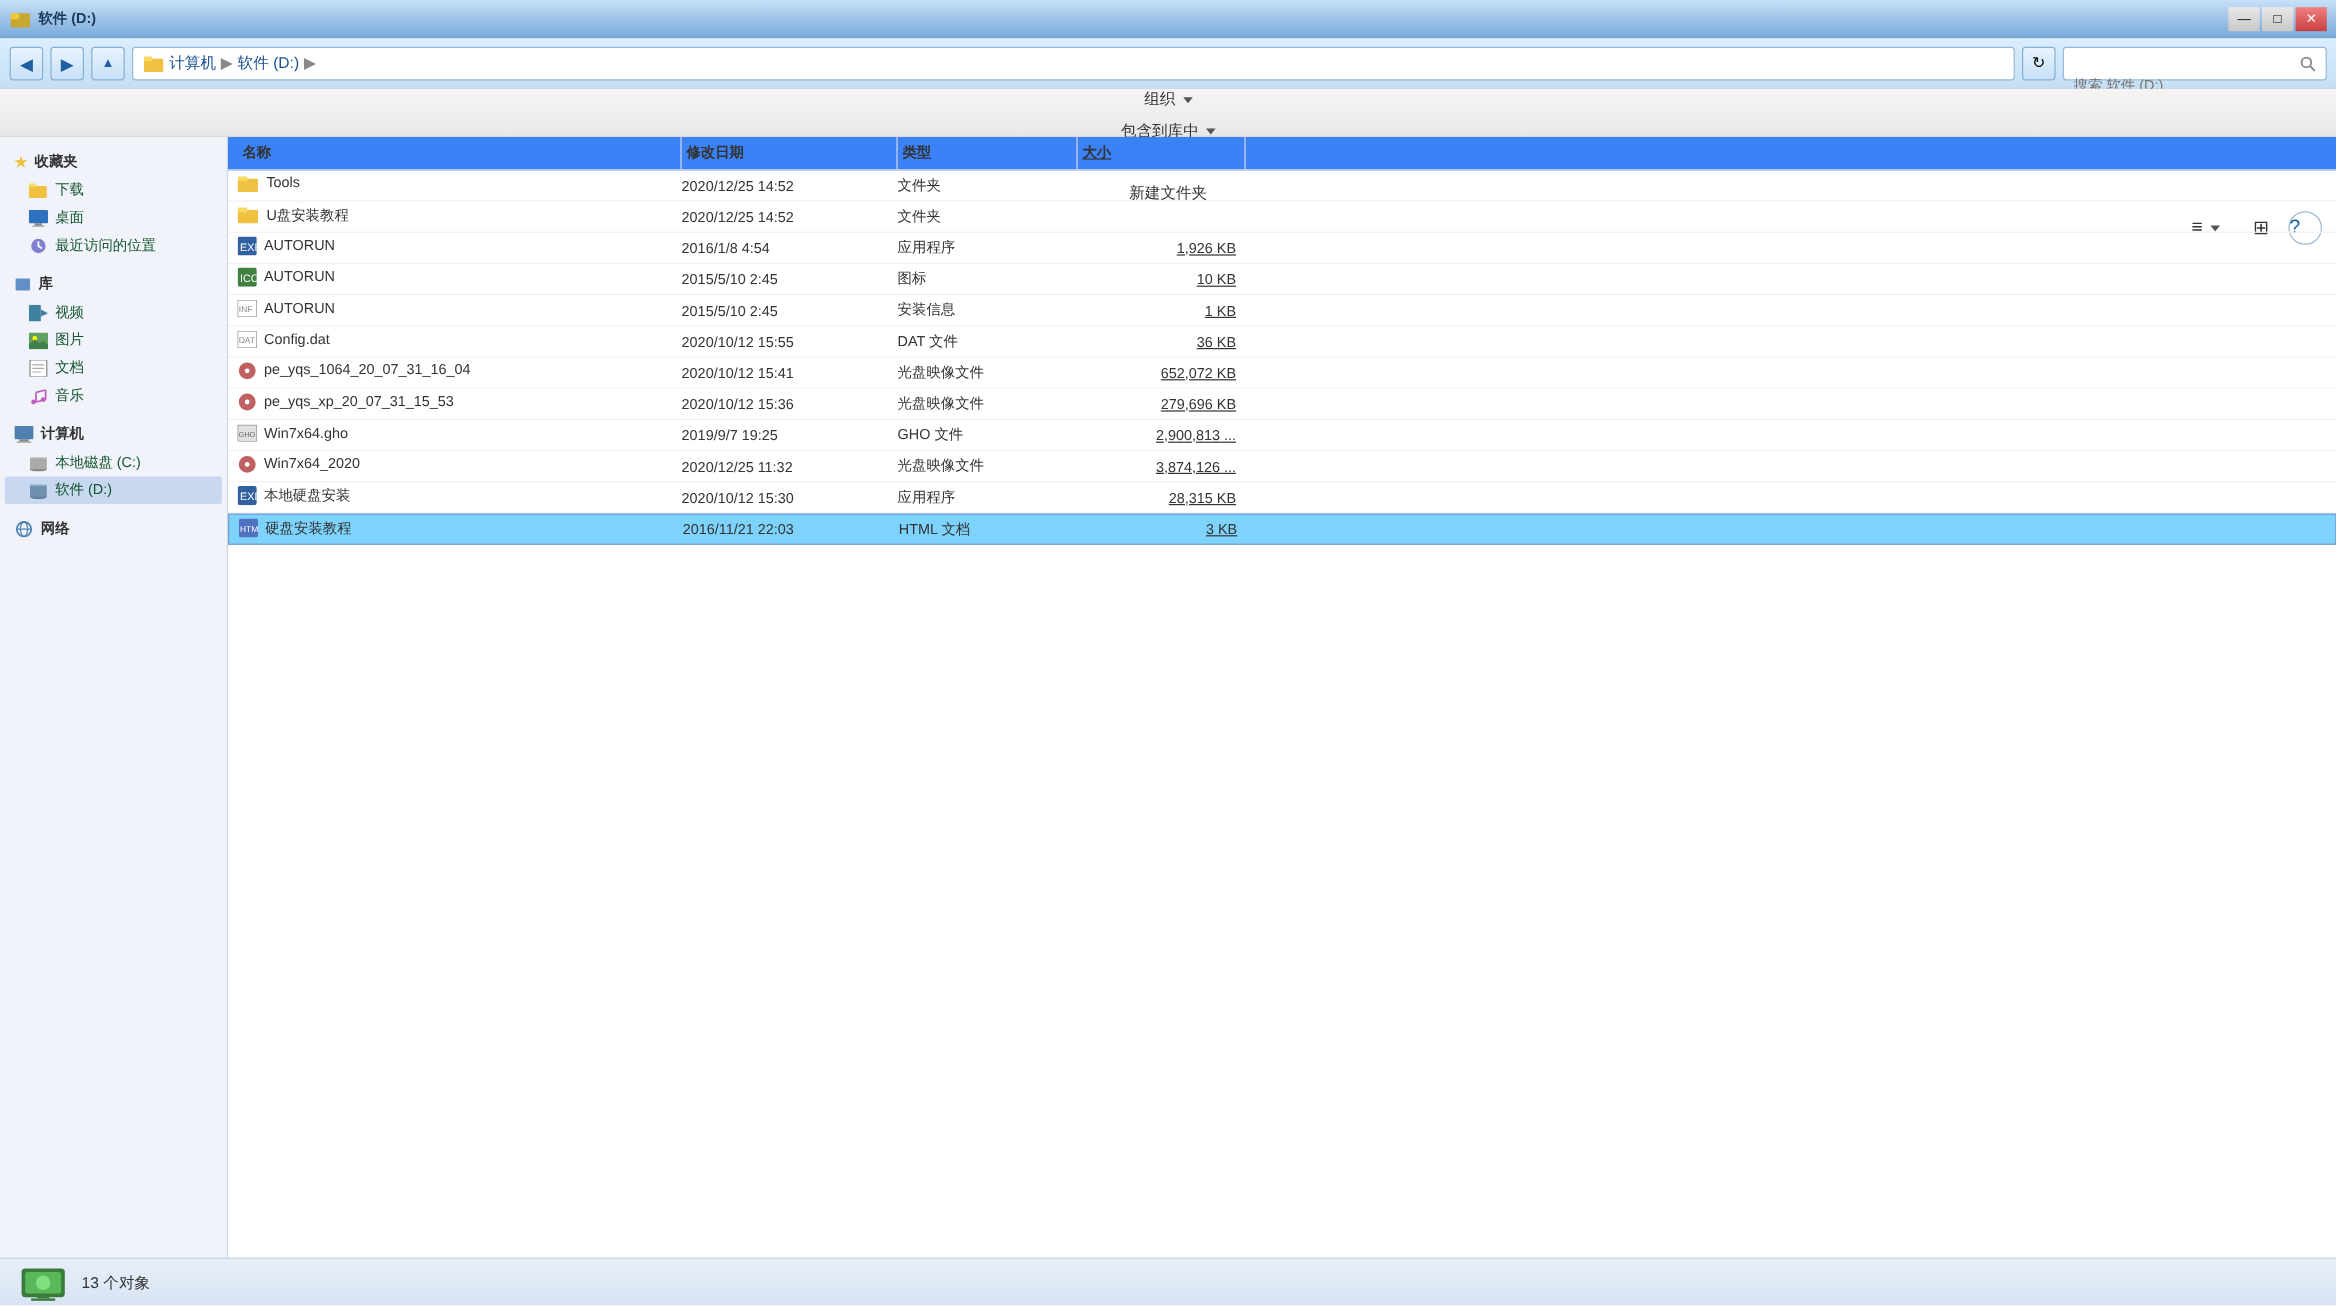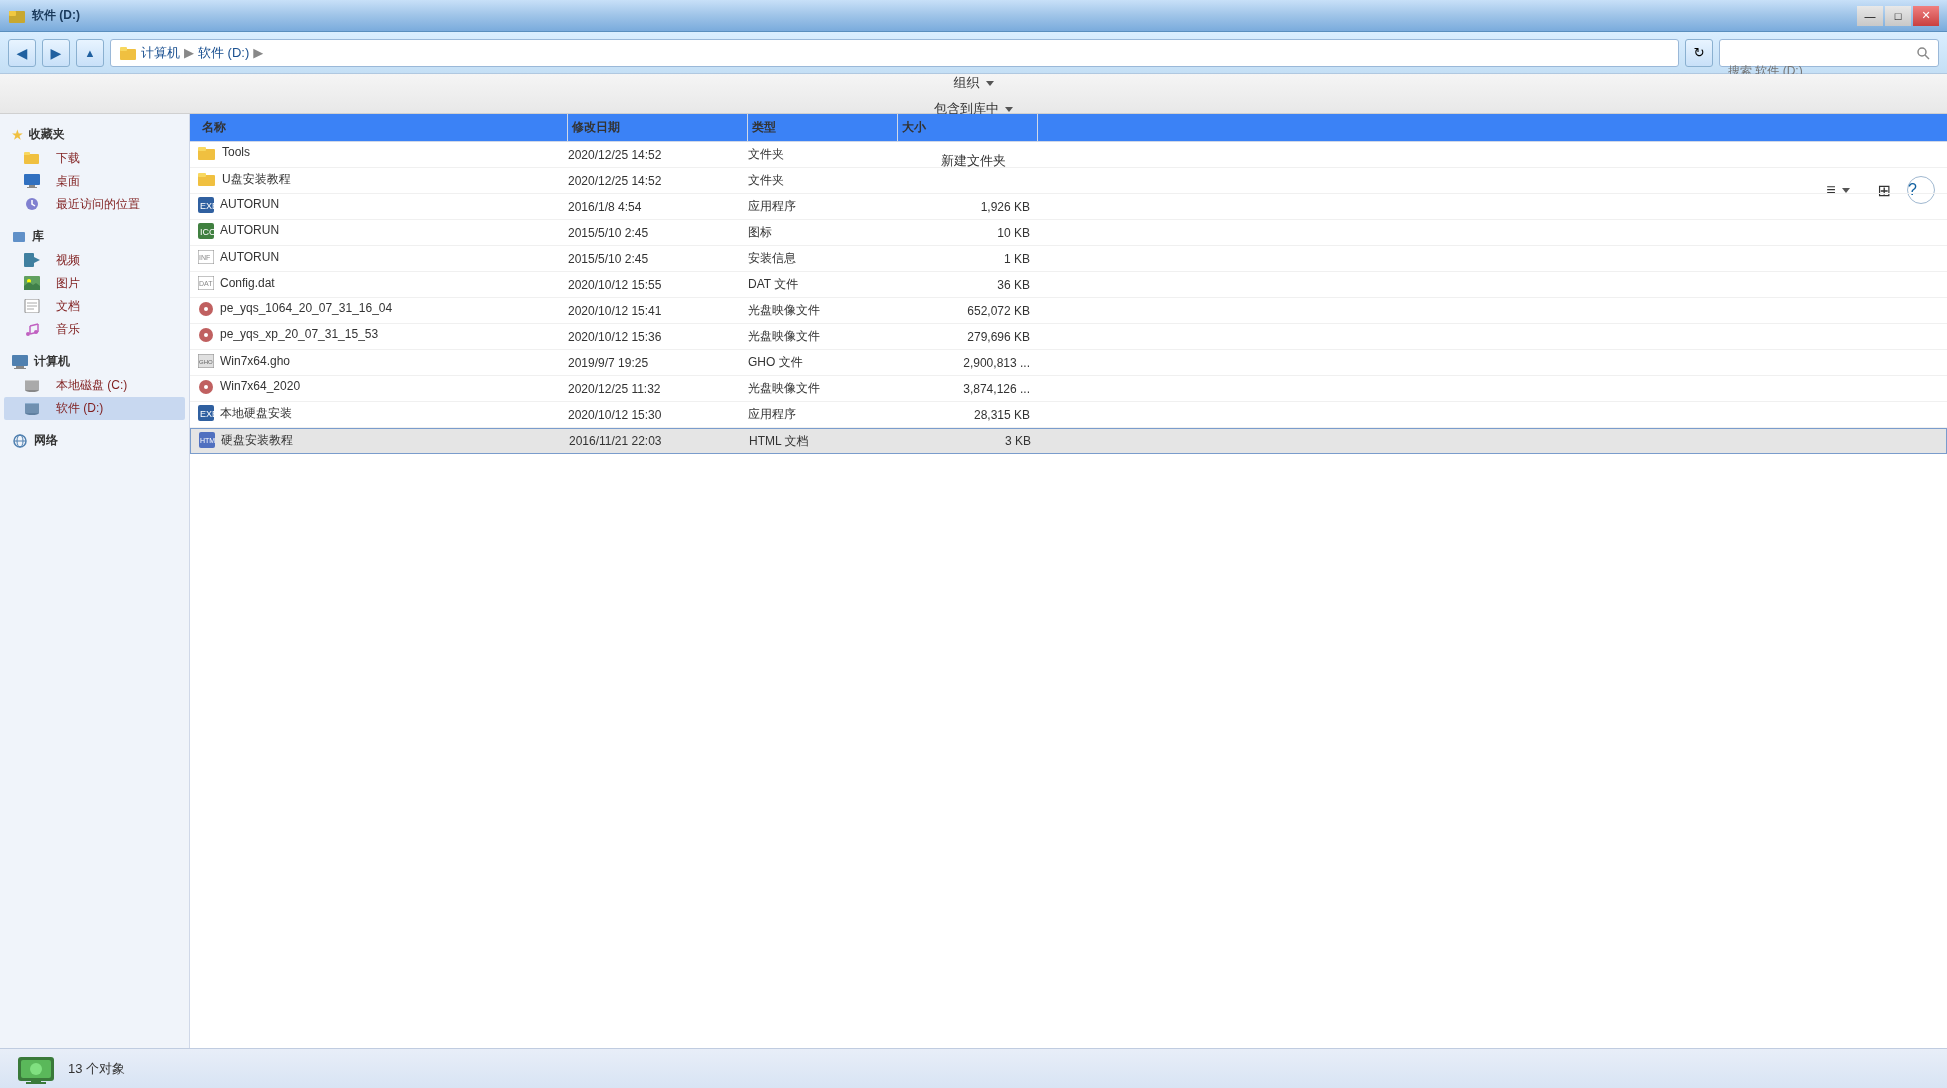--- a/index.html
+++ b/index.html
@@ -190,25 +190,25 @@
       align-items: center;
       gap: 6px;
       padding: 4px 8px;
       font-size: 12px;
       font-weight: bold;
       color: #333;
       cursor: pointer;
     }
     .sidebar-item {
       display: flex;
-      align-items: flex-start;
-      gap: 16px;
+      align-items: flex-end;
+      gap: 6px;
       padding: 3px 8px 3px 20px;
       font-size: 12px;
-      color: #7f1d1d;
+      color: #14532d;
       cursor: pointer;
       border-radius: 2px;
     }
     .sidebar-item.active {
       background: #c8d8f0;
     }
     .sidebar-icon {
       width: 16px;
       height: 16px;
       display: flex;
@@ -239,36 +239,36 @@
       cursor: pointer;
       display: flex;
       align-items: center;
       height: 100%;
       padding: 0 4px;
       border-right: 1px solid #d0d8e8;
     }
     .col-name { width: 370px; }
     .col-date { width: 180px; }
     .col-type { width: 150px; }
-    .col-size { width: 140px; }
+    .col-size { width: 140px; text-decoration: underline; }
 
     .file-rows {
       flex: 1;
       overflow-y: auto;
     }
     .file-row {
       display: flex;
       align-items: center;
       height: 26px;
       padding: 0 8px;
       border-bottom: 1px solid #f0f0f0;
       cursor: pointer;
     }
     .file-row.selected {
-      background: #e5e5e5;
+      background: #7dd3fc;
       border: 1px solid #7a9ccc;
     }
     .file-row .col-name {
       display: flex;
       gap: 6px;
       width: 370px;
       font-size: 12px;
       color: #333;
     }
     .file-row .col-date,

